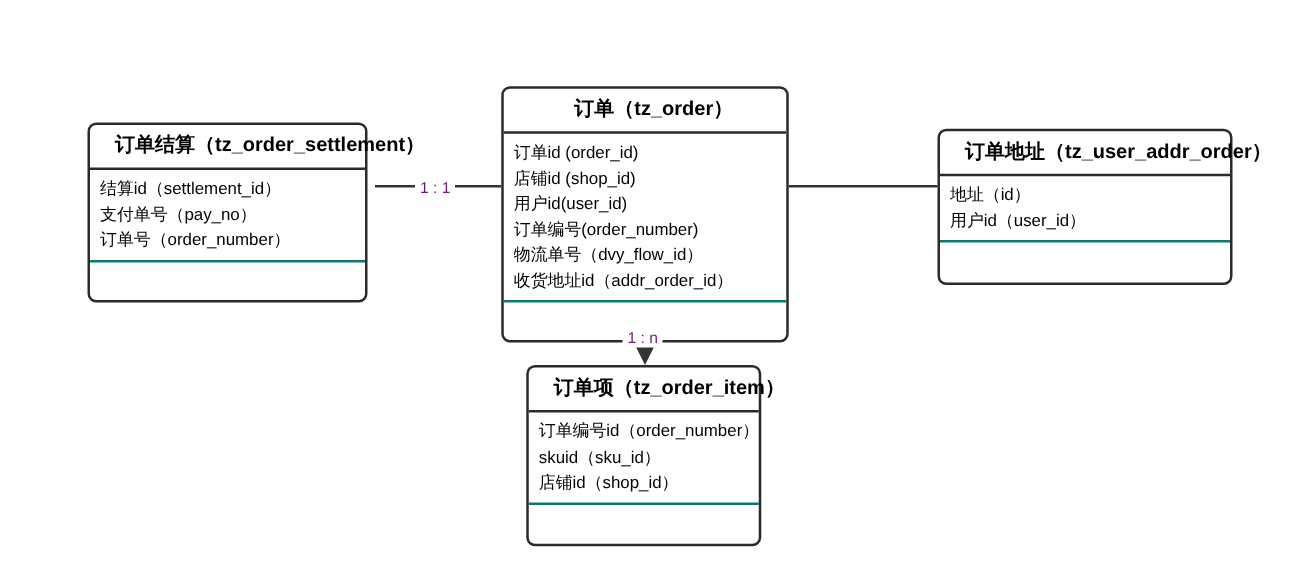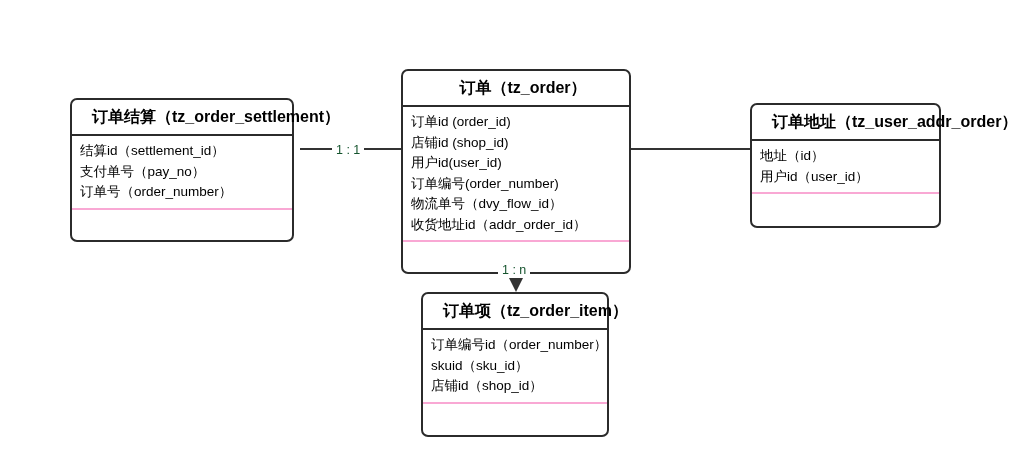--- a/index.html
+++ b/index.html
@@ -37,36 +37,36 @@
     font-weight: bold;
     font-size: 16px;
     line-height: 1;
     padding: 9px 6px 9px 20px;
     border-bottom: 2px solid #2b2b2b;
     white-space: nowrap;
   }
   .entity-fields {
     box-sizing: border-box;
     padding: 5px 0 5px 8px;
-    border-bottom: 2px solid #f9a8d4;
+    border-bottom: 2px solid #0f766e;
   }
   .field {
     font-size: 13.5px;
     line-height: 20.5px;
     white-space: nowrap;
   }
   .entity-footer {
     box-sizing: border-box;
     height: 26px;
   }
 
   
   #ent-settlement { left: 70px;  top: 98px;  width: 224px; }
   #ent-order      { left: 401px; top: 69px;  width: 230px; }
-  #ent-address    { left: 750px; top: 103px; width: 191px; }
+  #ent-address    { left: 750px; top: 103px; width: 236px; }
   #ent-orderitem  { left: 421px; top: 292px; width: 188px; }
 
   #ent-settlement .entity-footer { height: 30px; }
   #ent-order      .entity-footer { height: 30px; }
   #ent-address    .entity-footer { height: 32px; }
   #ent-orderitem  .entity-footer { height: 31px; }
 
   
   .edge {
     position: absolute;
@@ -81,21 +81,21 @@
   
   #edge-order-address { left: 631px; top: 148px; width: 119px; }
   
   #edge-order-orderitem { left: 515px; top: 228px; height: 36px; }
 
   
   .cardinality {
     position: absolute;
     font-size: 12.5px;
     line-height: 1;
-    color: #14532d;
+    color: #701a75;
     background: #ffffff;
     padding: 1px 4px;
     white-space: nowrap;
     z-index: 3;
   }
   #card-1-1 { left: 332px; top: 143px; }
   #card-1-n { left: 498px; top: 263px; }
 
   
   #arrow-orderitem {

